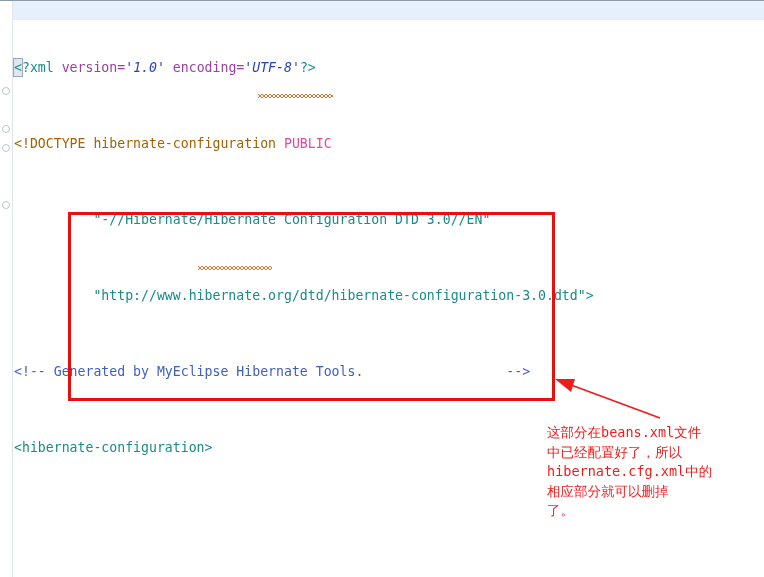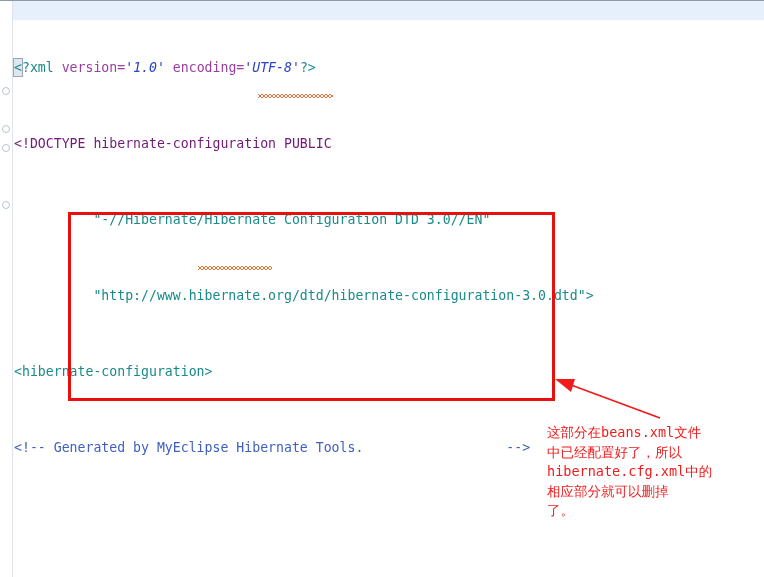--- a/index.html
+++ b/index.html
@@ -73,22 +73,22 @@
     height: 19px;
     padding-left: 2px;
     white-space: pre;
   }
 
   
   .tag        { color: #1a8a8a; }   
   .attr       { color: #9a3fa0; }   
   .val        { color: #2a42c8; font-style: italic; }   
   .pi         { color: #1a8a8a; }   
-  .doctype    { color: #701a75; }
-  .doctype-kw { color: #701a75; }
+  .doctype    { color: #a16207; }
+  .doctype-kw { color: #ec4899; }
   .dtd-str    { color: #1a8a8a; }
   .comment    { color: #3f5fbf; }   
 
   
   .bracket-box {
     display: inline-block;
     border: 1px solid #9aa7b4;
     background: #dfe6ef;
     margin: 0 -1px;
     padding: 0;
@@ -149,23 +149,23 @@
   <div class="code">
 
     <div class="ln"><span class="tag bracket-box">&lt;</span><span class="pi">?xml </span><span class="attr">version=</span><span class="val">'1.0'</span><span class="attr"> encoding=</span><span class="val">'UTF-8'</span><span class="pi">?&gt;</span></div>
 
     <div class="ln"><span class="doctype">&lt;!DOCTYPE hibernate-configuration </span><span class="doctype-kw">PUBLIC</span></div>
 
     <div class="ln"><span class="dtd-str">          "-//Hibernate/Hibernate Configuration DTD 3.0//EN"</span></div>
 
     <div class="ln"><span class="dtd-str">          "http://www.hibernate.org/dtd/hibernate-configuration-3.0.dtd"&gt;</span></div>
 
+    <div class="ln"><span class="comment">&lt;!-- Generated by MyEclipse Hibernate Tools.</span><span class="comment">                  --&gt;</span></div>
+
     <div class="ln"><span class="tag">&lt;hibernate-configuration&gt;</span></div>
-
-    <div class="ln"><span class="comment">&lt;!-- Generated by MyEclipse Hibernate Tools.</span><span class="comment">                  --&gt;</span></div>
 
     <div class="ln"> </div>
 
     
 
     
 
     
 
     

